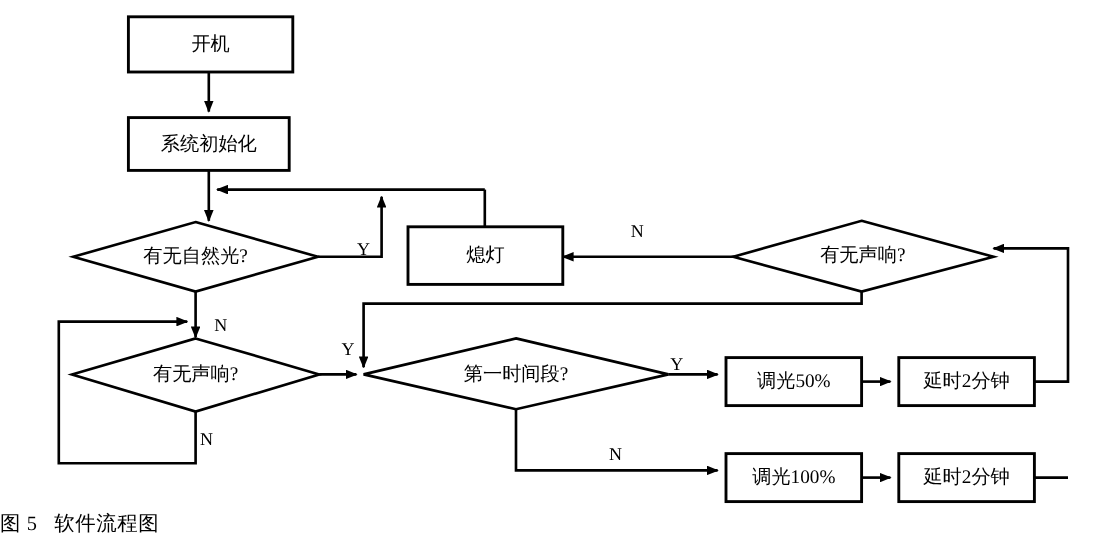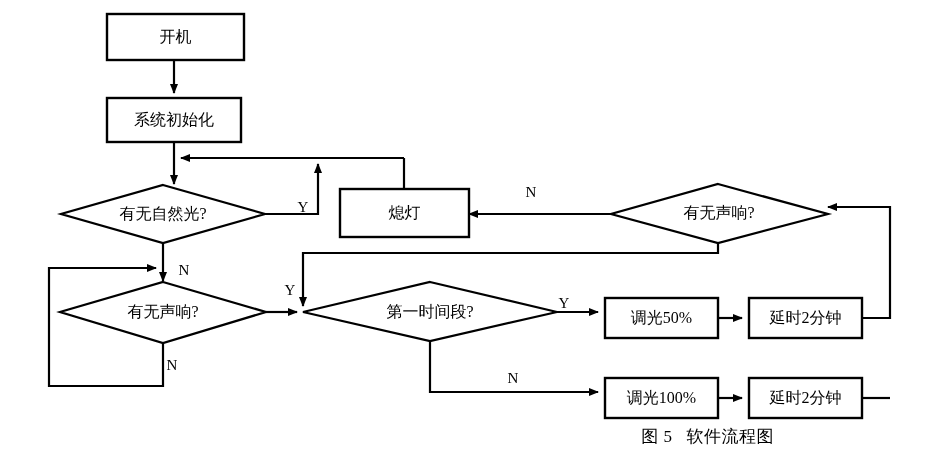--- a/index.html
+++ b/index.html
@@ -53,21 +53,21 @@
     font-size: 15px;
     fill: #000000;
     text-anchor: middle;
     dominant-baseline: middle;
   }
   .caption-text {
     position: absolute;
     left: 0;
     right: 0;
     bottom: 12px;
-    text-align: right;
+    text-align: left;
     font-family: "Liberation Serif", "DejaVu Serif", serif;
     font-size: 17px;
     color: #000000;
     letter-spacing: 0.5px;
   }
   .caption-text .cap-gap {
     display: inline-block;
     width: 14px;
   }
 </style>

